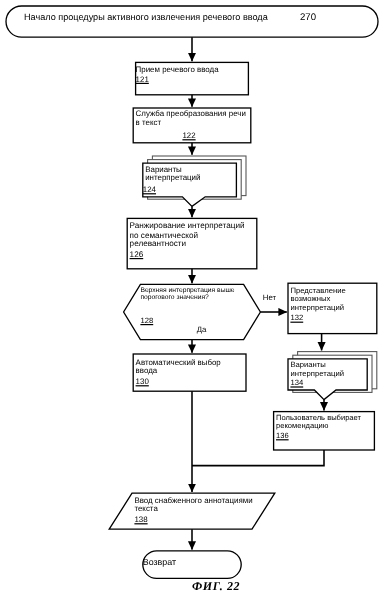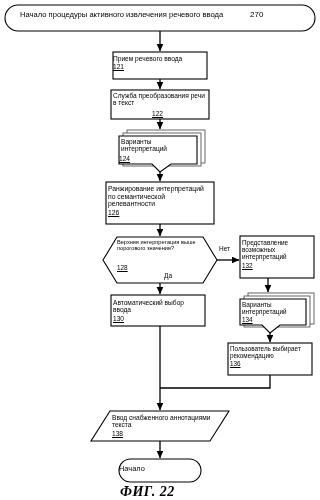--- a/index.html
+++ b/index.html
@@ -60,23 +60,24 @@
     position: absolute;
     font-size: 6.5px;
     font-family: "Liberation Sans", sans-serif;
     color: #000000;
   }
   .fig-caption {
     position: absolute;
     font-family: "Liberation Serif", serif;
     font-weight: bold;
     font-style: italic;
-    font-size: 14px;
+    font-size: 10px;
     letter-spacing: 0.5px;
     color: #000000;
+    margin-left: 40px;
   }
 </style>
 </head>
 <body>
 
 <div id="diagram-root">
 
   <svg id="flow" viewBox="0 0 320 500" xmlns="http://www.w3.org/2000/svg">
 
     <defs>
@@ -202,20 +203,20 @@
     <span class="lbl">Пользователь выбирает рекомендацию</span>
     <span class="ref">136</span>
   </div>
 
   <div class="node-text" style="left:112px; top:414px; width:100px; font-size:6.6px;">
     <span class="lbl">Ввод снабженного аннотациями текста</span>
     <span class="ref">138</span>
   </div>
 
   <div class="node-text" style="left:119px; top:465px; width:82px; font-size:7.4px;">
-    <span class="lbl">Начало</span>
+    <span class="lbl">Возврат</span>
   </div>
 
   <div class="fig-caption" style="left:120px; top:484px;">
     <span>ФИГ. 22</span>
   </div>
 
 </div>
 
 </body></html>

